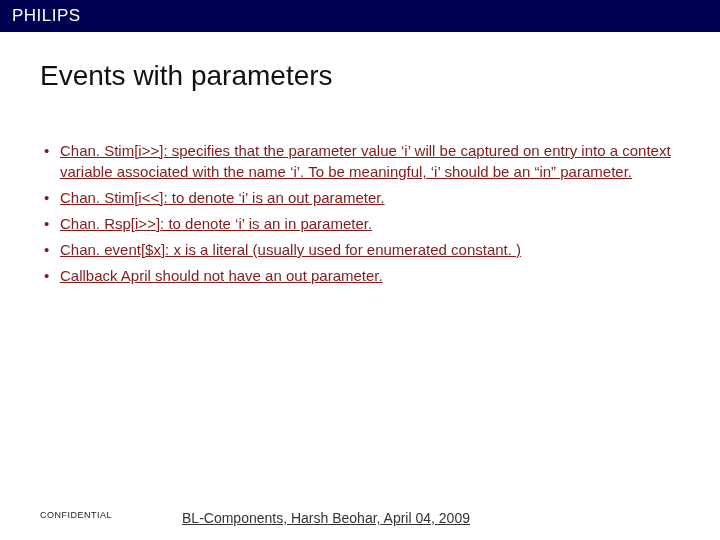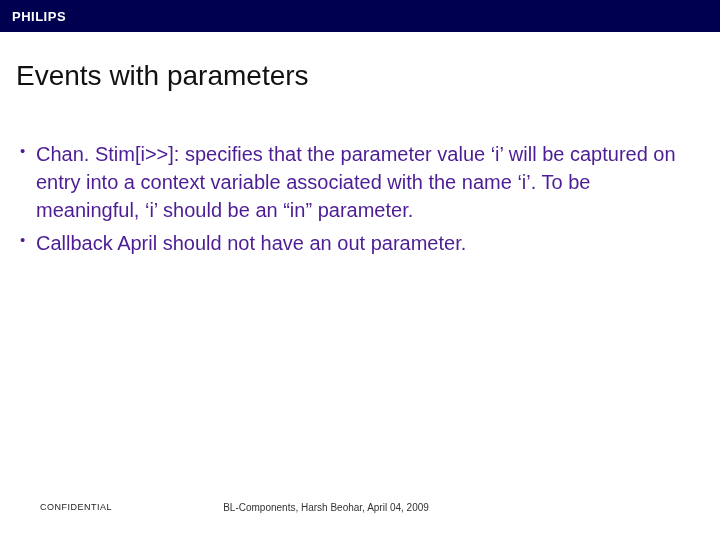--- a/index.html
+++ b/index.html
@@ -13,90 +13,95 @@
   }
   .header-bar {
     background: #000050;
     height: 32px;
     display: flex;
     align-items: center;
     padding-left: 12px;
   }
   .brand {
     color: #ffffff;
-    font-weight: 700;
-    font-size: 13px;
+    font-weight: 400;
+    font-size: 17px;
     letter-spacing: 0.5px;
     font-family: "Arial Black", Arial, sans-serif;
   }
   .slide-body {
-    padding: 28px 40px 0 16px;
+    padding: 28px 40px 0 40px;
     box-sizing: border-box;
   }
   h1.title {
     font-size: 28px;
     font-weight: 400;
     color: #111;
     margin: 0 0 48px 0;
   }
   ul.bullets {
     list-style: none;
     padding: 0;
     margin: 0;
   }
   ul.bullets li {
     position: relative;
     padding-left: 20px;
-    font-size: 20px;
+    font-size: 15px;
     line-height: 1.4;
-    color: #4c1d95;
+    color: #7f1d1d;
     margin-bottom: 5px;
+    text-decoration: underline;
   }
   ul.bullets li::before {
     content: "•";
     position: absolute;
     left: 4px;
     top: 0;
     font-size: 15px;
   }
   .footer {
     position: absolute;
-    bottom: 28px;
+    bottom: 20px;
     left: 0;
     width: 652px;
     box-sizing: border-box;
     padding: 0 40px;
     display: flex;
     align-items: flex-start;
   }
   .footer .confidential {
     font-size: 9px;
     color: #222;
     letter-spacing: 0.5px;
   }
   .footer .meta {
-    font-size: 10px;
+    font-size: 14px;
     color: #333;
     position: absolute;
     left: 50%;
     transform: translateX(-50%);
+    text-decoration: underline;
   }
 </style>
 </head>
 <body>
 
 <div class="header-bar">
   <span class="brand">PHILIPS</span>
 </div>
 
 <div class="slide-body">
   <h1 class="title">Events with parameters</h1>
 
   <ul class="bullets">
     <li>Chan. Stim[i&gt;&gt;]: specifies that the parameter value ‘i’ will be captured on entry into a context variable associated with the name ‘i’. To be meaningful, ‘i’ should be an “in” parameter.</li>
+    <li>Chan. Stim[i&lt;&lt;]: to denote ‘i’ is an out parameter.</li>
+    <li>Chan. Rsp[i&gt;&gt;]: to denote ‘i’ is an in parameter.</li>
+    <li>Chan. event[$x]: x is a literal (usually used for enumerated constant. )</li>
     <li>Callback April should not have an out parameter.</li>
   </ul>
 </div>
 
 <div class="footer">
   <span class="confidential">CONFIDENTIAL</span>
   <span class="meta">BL-Components, Harsh Beohar, April 04, 2009</span>
 </div>
 
 </body></html>

